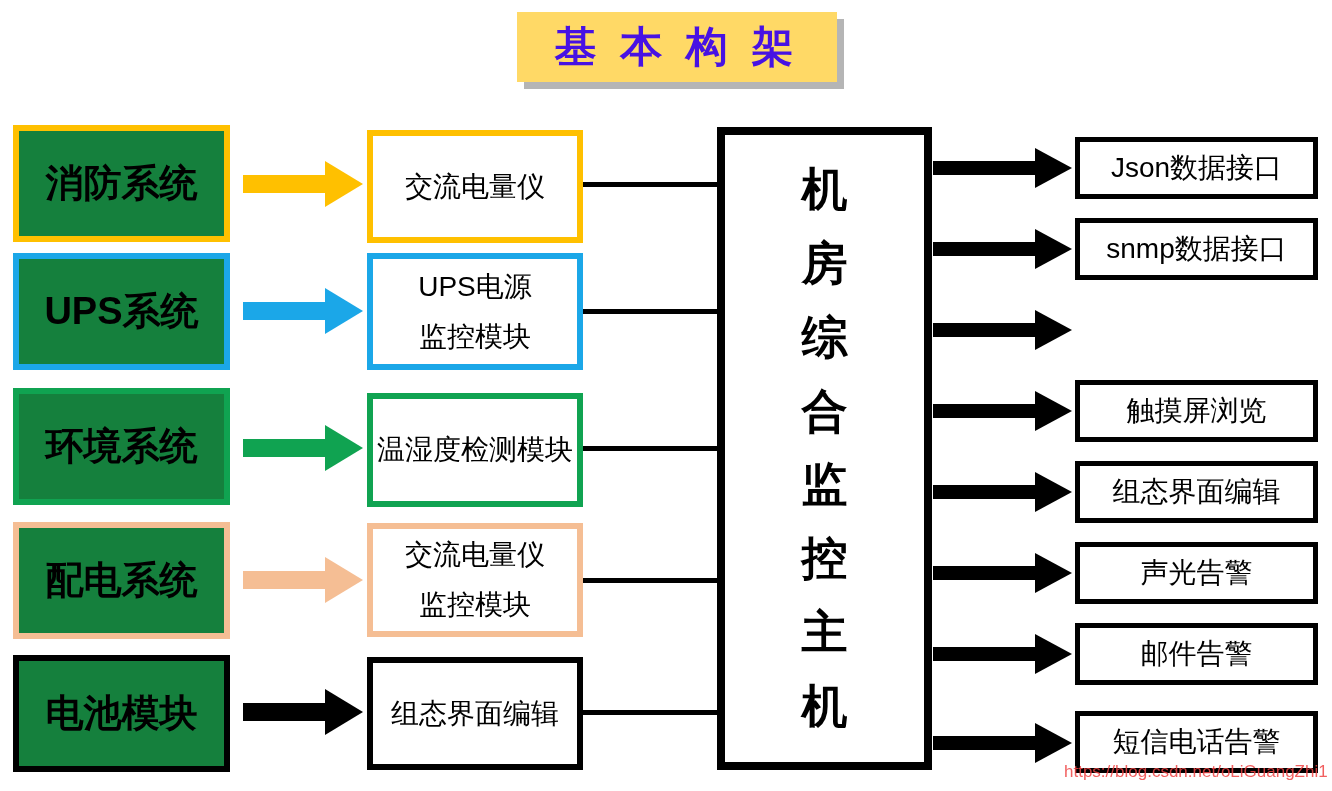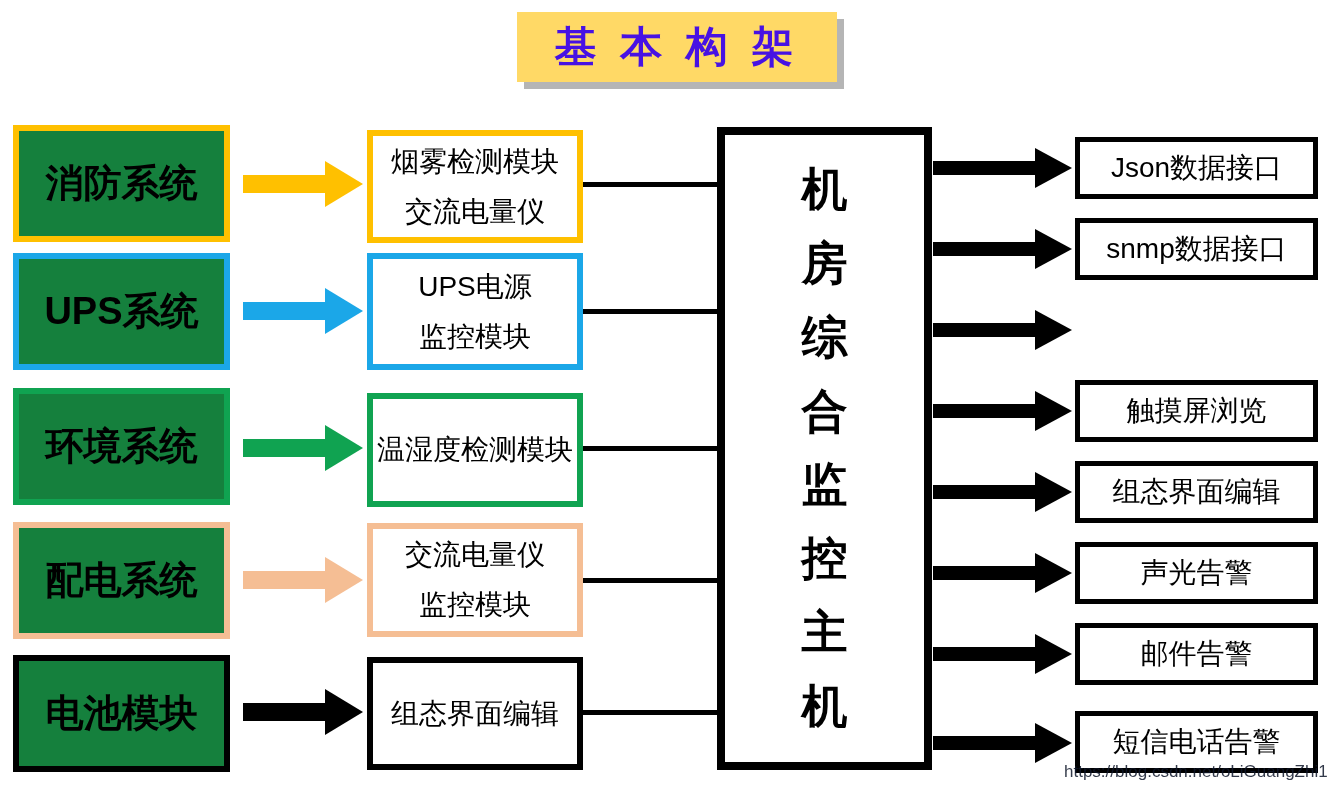--- a/index.html
+++ b/index.html
@@ -59,42 +59,41 @@
   
   .obox{
     position:absolute;left:1075px;width:243px;height:62px;box-sizing:border-box;
     border:5px solid #000;background:#fff;
     display:flex;align-items:center;justify-content:center;font-size:28px;
   }
   .ob0{top:137px}.ob1{top:218px}.ob2{top:299px}.ob3{top:380px}
   .ob4{top:461px}.ob5{top:542px}.ob6{top:623px}.ob7{top:711px}
   
   .watermark{
-    position:absolute;left:1064px;top:762px;font-size:17px;color:#0f172a;opacity:.85;
+    position:absolute;left:1064px;top:762px;font-size:17px;color:#ef4444;opacity:.85;
     white-space:nowrap;z-index:5;
   }
 </style>
 </head>
 <body>
 
 <div class="canvas">
 
   <div class="title" style="--c: #FFD966;">
     <span style="--c: #4712E3;">基 本 构 架</span>
   </div>
 
   <div class="lbox lb0" style="--c: #FFC000;">
     <span>消防系统</span>
   </div>
   <div class="larrow la0" style="--c: #FFC000;">
     <div class="stem"></div>
     <div class="head"></div>
   </div>
   <div class="mbox mb0" style="--c: #FFC000;">
-    <span>烟雾检测模块</span>
     <span>交流电量仪</span>
   </div>
   <div class="conn cn0"></div>
 
   <div class="lbox lb1" style="--c: #1BA7E8;">
     <span>UPS系统</span>
   </div>
   <div class="larrow la1" style="--c: #1BA7E8;">
     <div class="stem"></div>
     <div class="head"></div>

